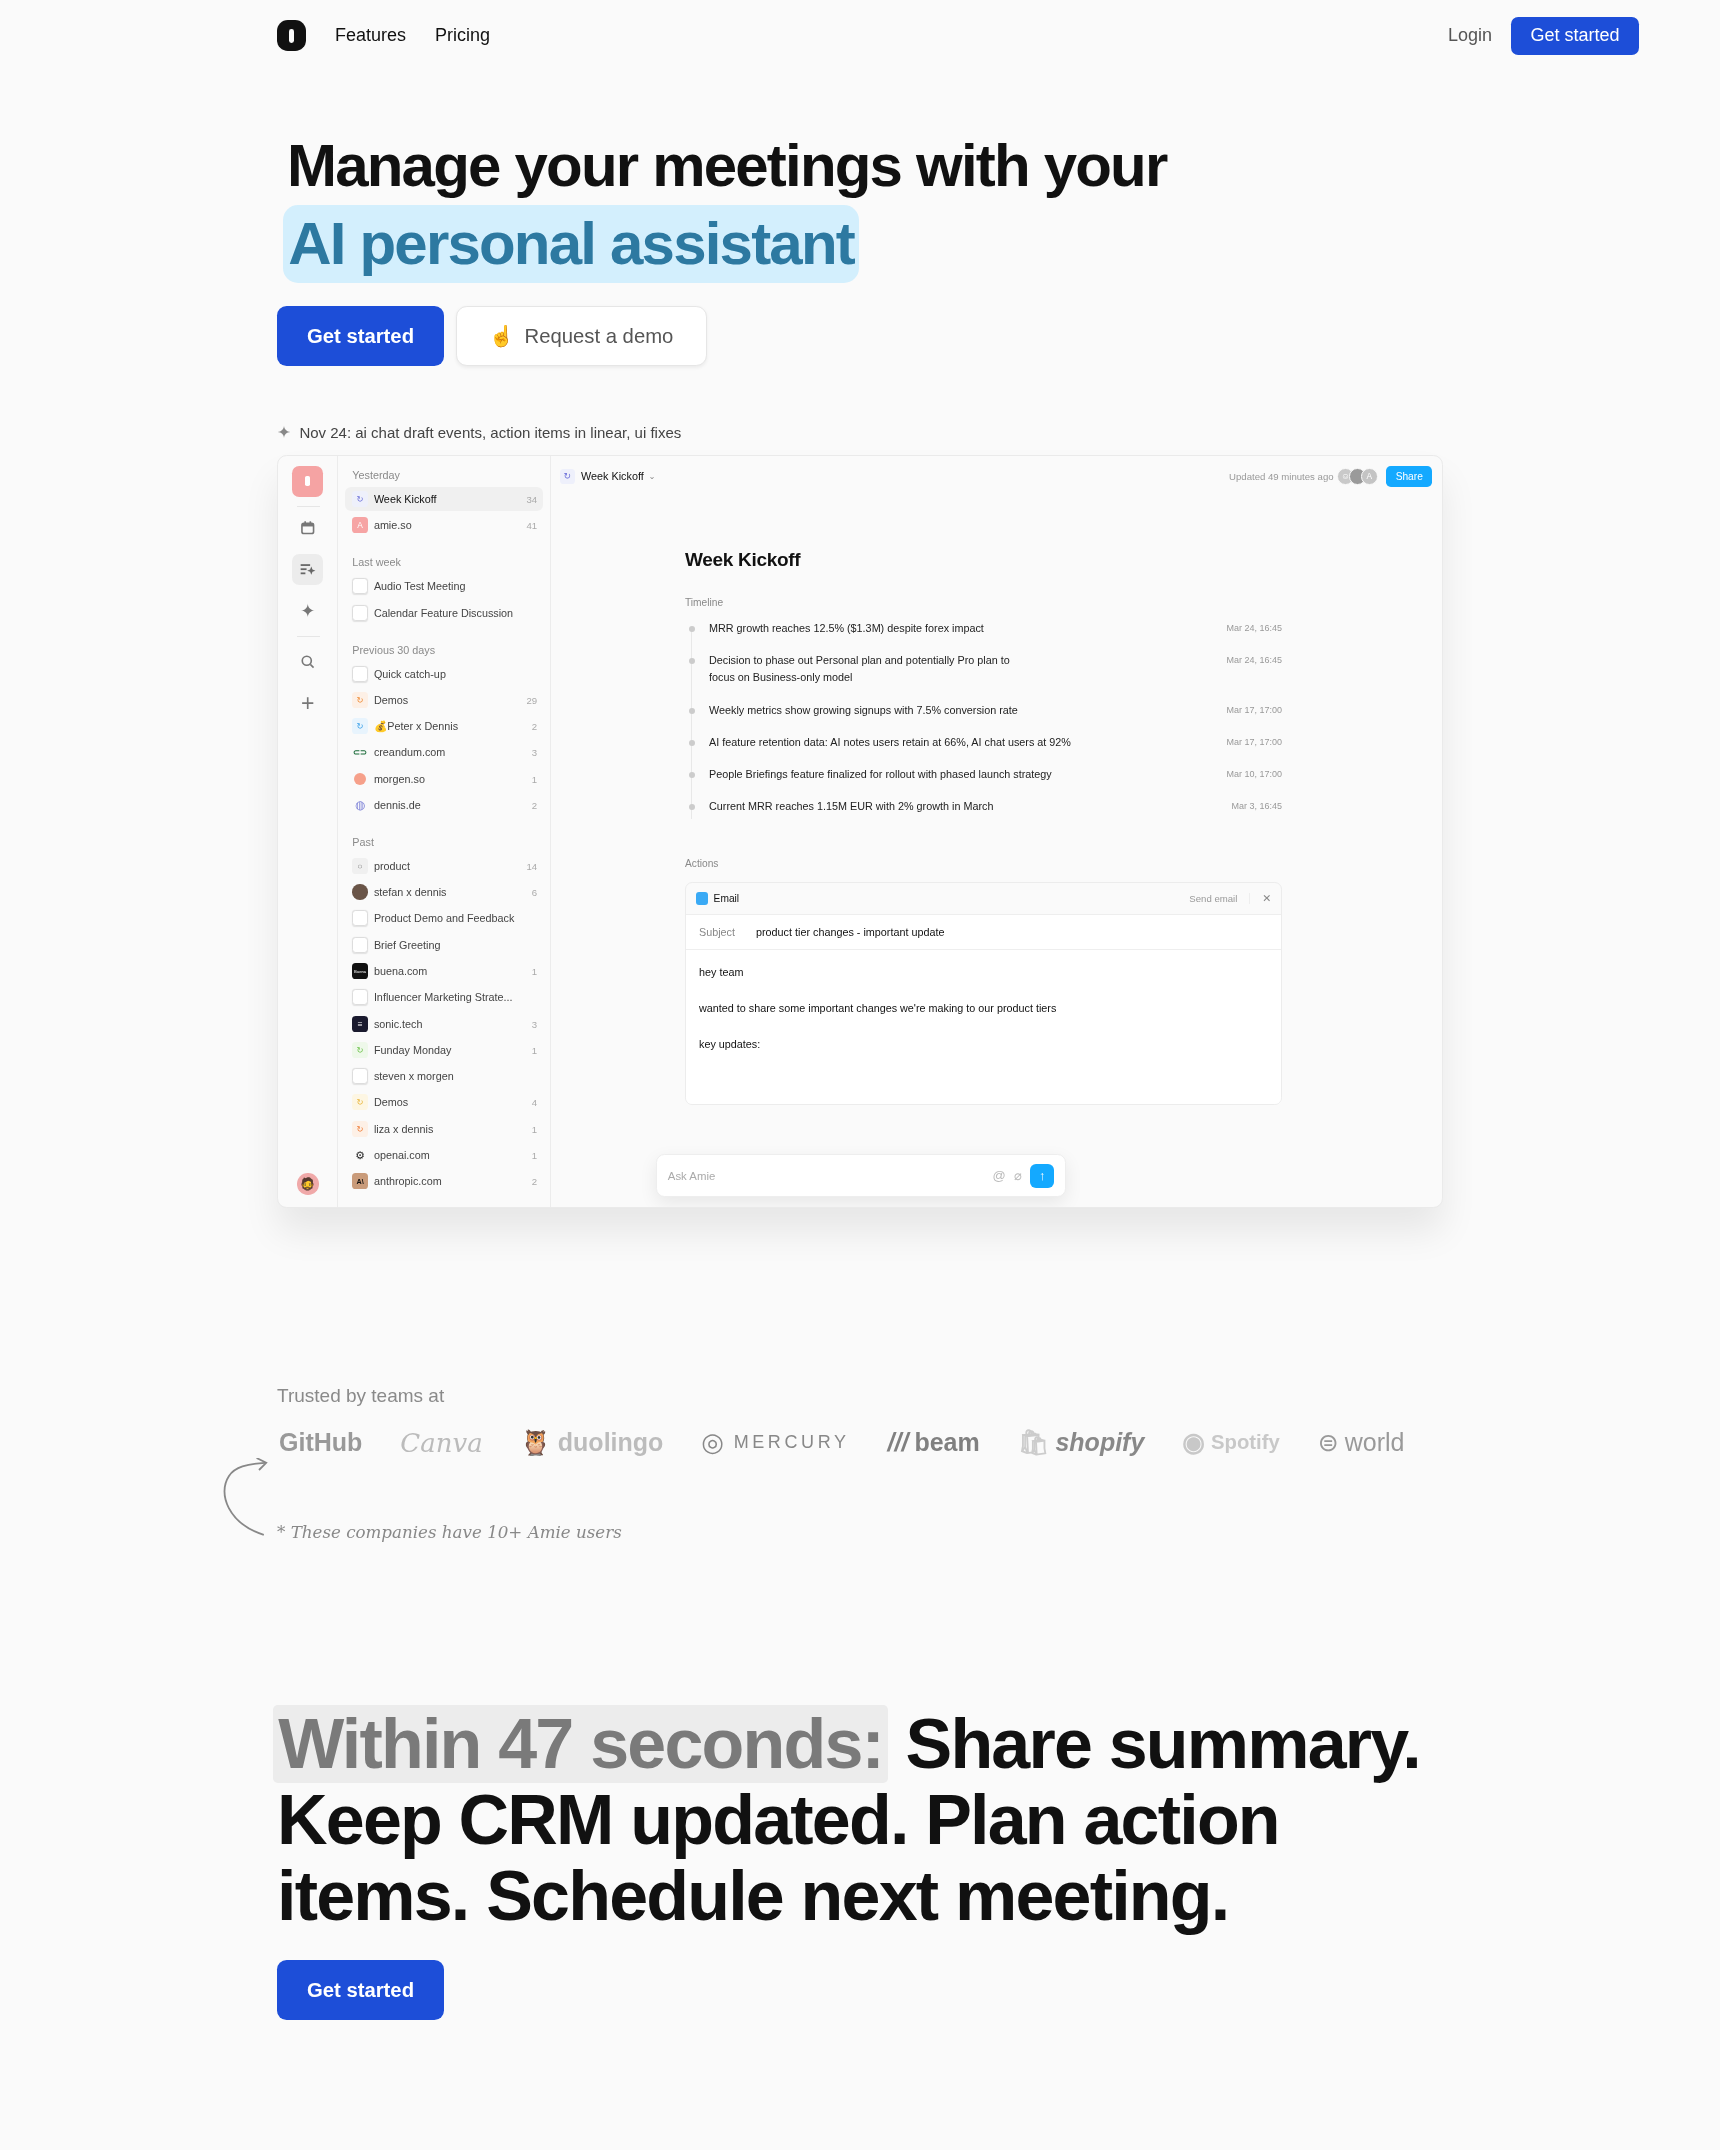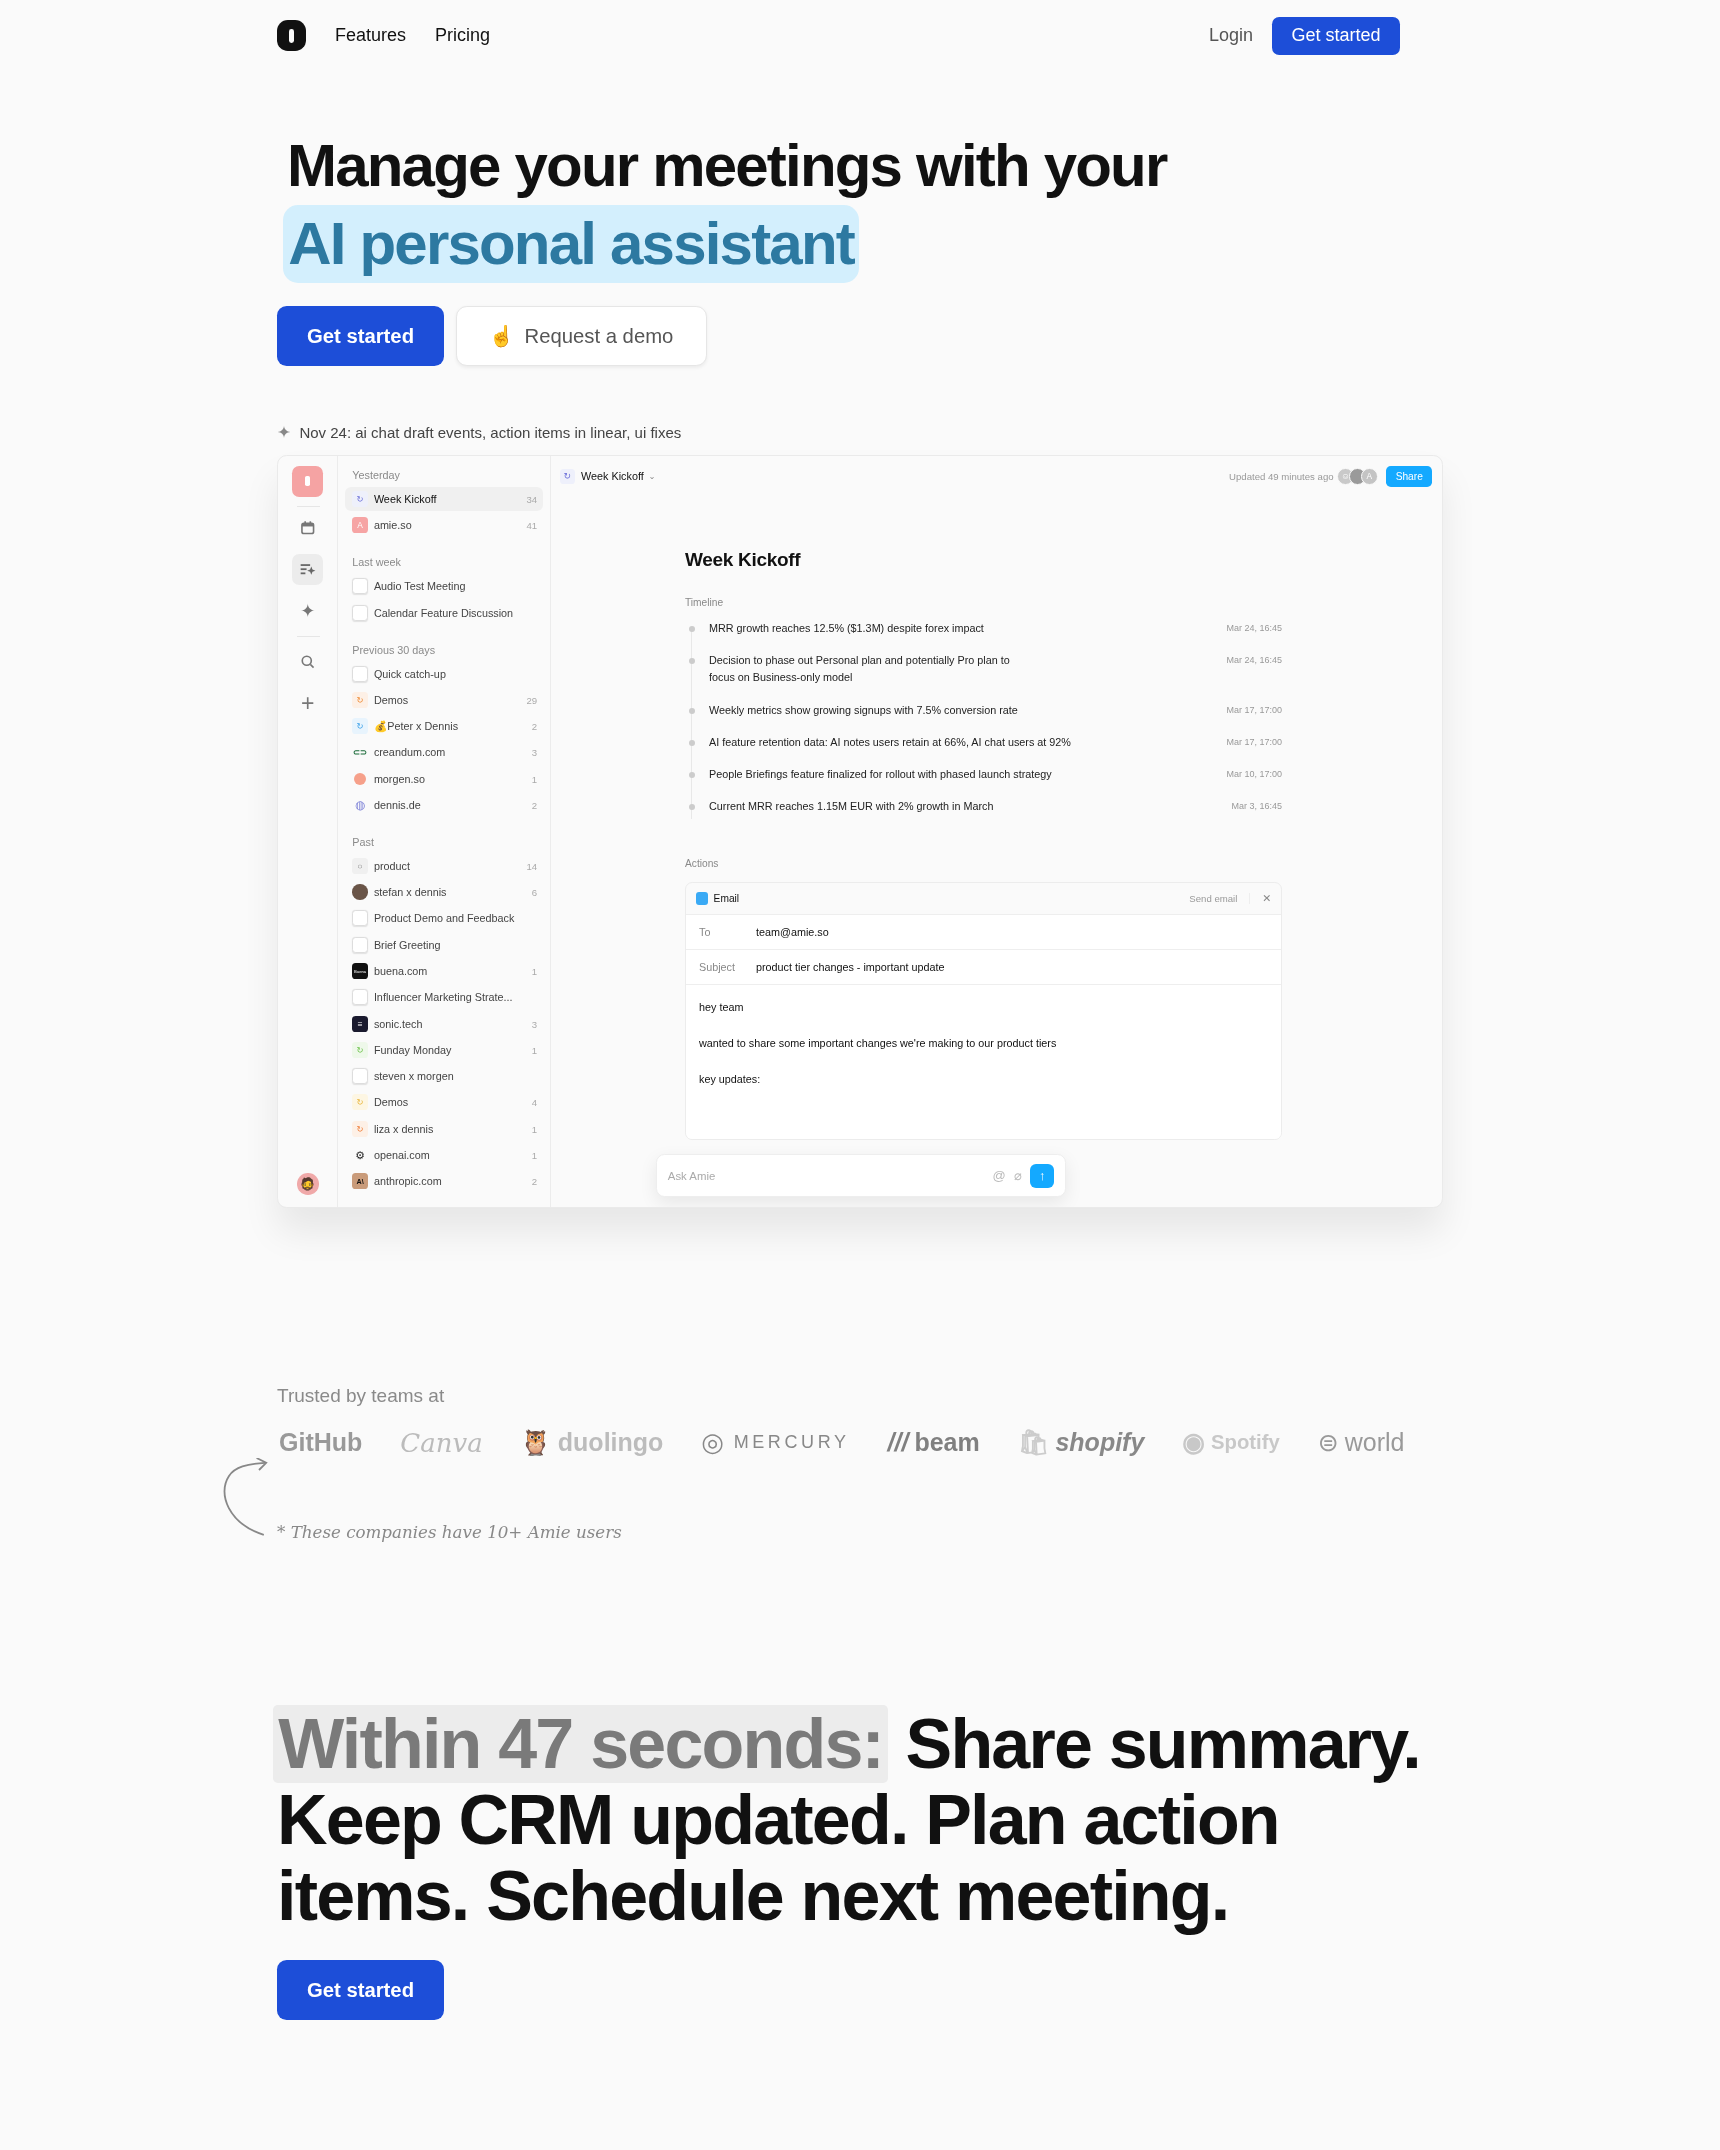--- a/index.html
+++ b/index.html
@@ -1,18 +1,18 @@
 <!DOCTYPE html>
 <html style="font-size:9.6px"><head>
 <meta charset="utf-8">
 <style>
 *{box-sizing:border-box;margin:0;padding:0}
 html,body{width:1721px;height:2151px;background:#fafafa;font-family:"Liberation Sans",sans-serif;color:#111;overflow:hidden}
 
-.nav{position:absolute;top:16.7px;left:277px;width:1123px;height:38px;display:flex;align-items:center}
+.nav{position:absolute;top:16.7px;left:277px;width:1362px;height:38px;display:flex;align-items:center}
 .logo{width:29px;height:31px;background:#111;border-radius:10.8px;position:relative}
 .logo:after{content:"";position:absolute;left:12px;top:8.4px;width:4.8px;height:14.3px;background:#fafafa;border-radius:2.4px}
 .navlink{font-size:18px;color:#111;margin-left:29px}
 .spacer{flex:1}
 .login{font-size:18px;color:#555;margin-right:19px}
 .btn-primary{background:#1d4ed8;color:#fff;border-radius:7.2px;font-size:18px;display:flex;align-items:center;justify-content:center}
 .nav .btn-primary{width:128px;height:38px}
 
 .h1{position:absolute;left:287px;top:127px;font-size:60px;font-weight:700;letter-spacing:-1.8px;line-height:78px}
 .h1 .hl{display:inline-block;background:#d3effd;color:#2d79a1;padding:0 4.8px;border-radius:15px;margin-left:-3.6px}
@@ -314,24 +314,20 @@
       </div>
       <div class="lbl" style="margin-top:27.5px">Actions</div>
       <div class="email" style="margin-top:13px">
         <div class="ehead">
           <span class="eic"></span>
           <span>Email</span>
           <span class="send">Send email</span>
           <span style="color:#888;font-size:10.8px">✕</span>
         </div>
         <div class="efield">
-            <span class="fl">To</span>
-            <span>team@amie.so</span>
-          </div>
-        <div class="efield">
             <span class="fl">Subject</span>
             <span>product tier changes - important update</span>
           </div>
         <div class="ebody">
           <p>hey team</p>
           <p>wanted to share some important changes we're making to our product tiers</p>
           <p>key updates:</p>
         </div>
       </div>
     </div>

